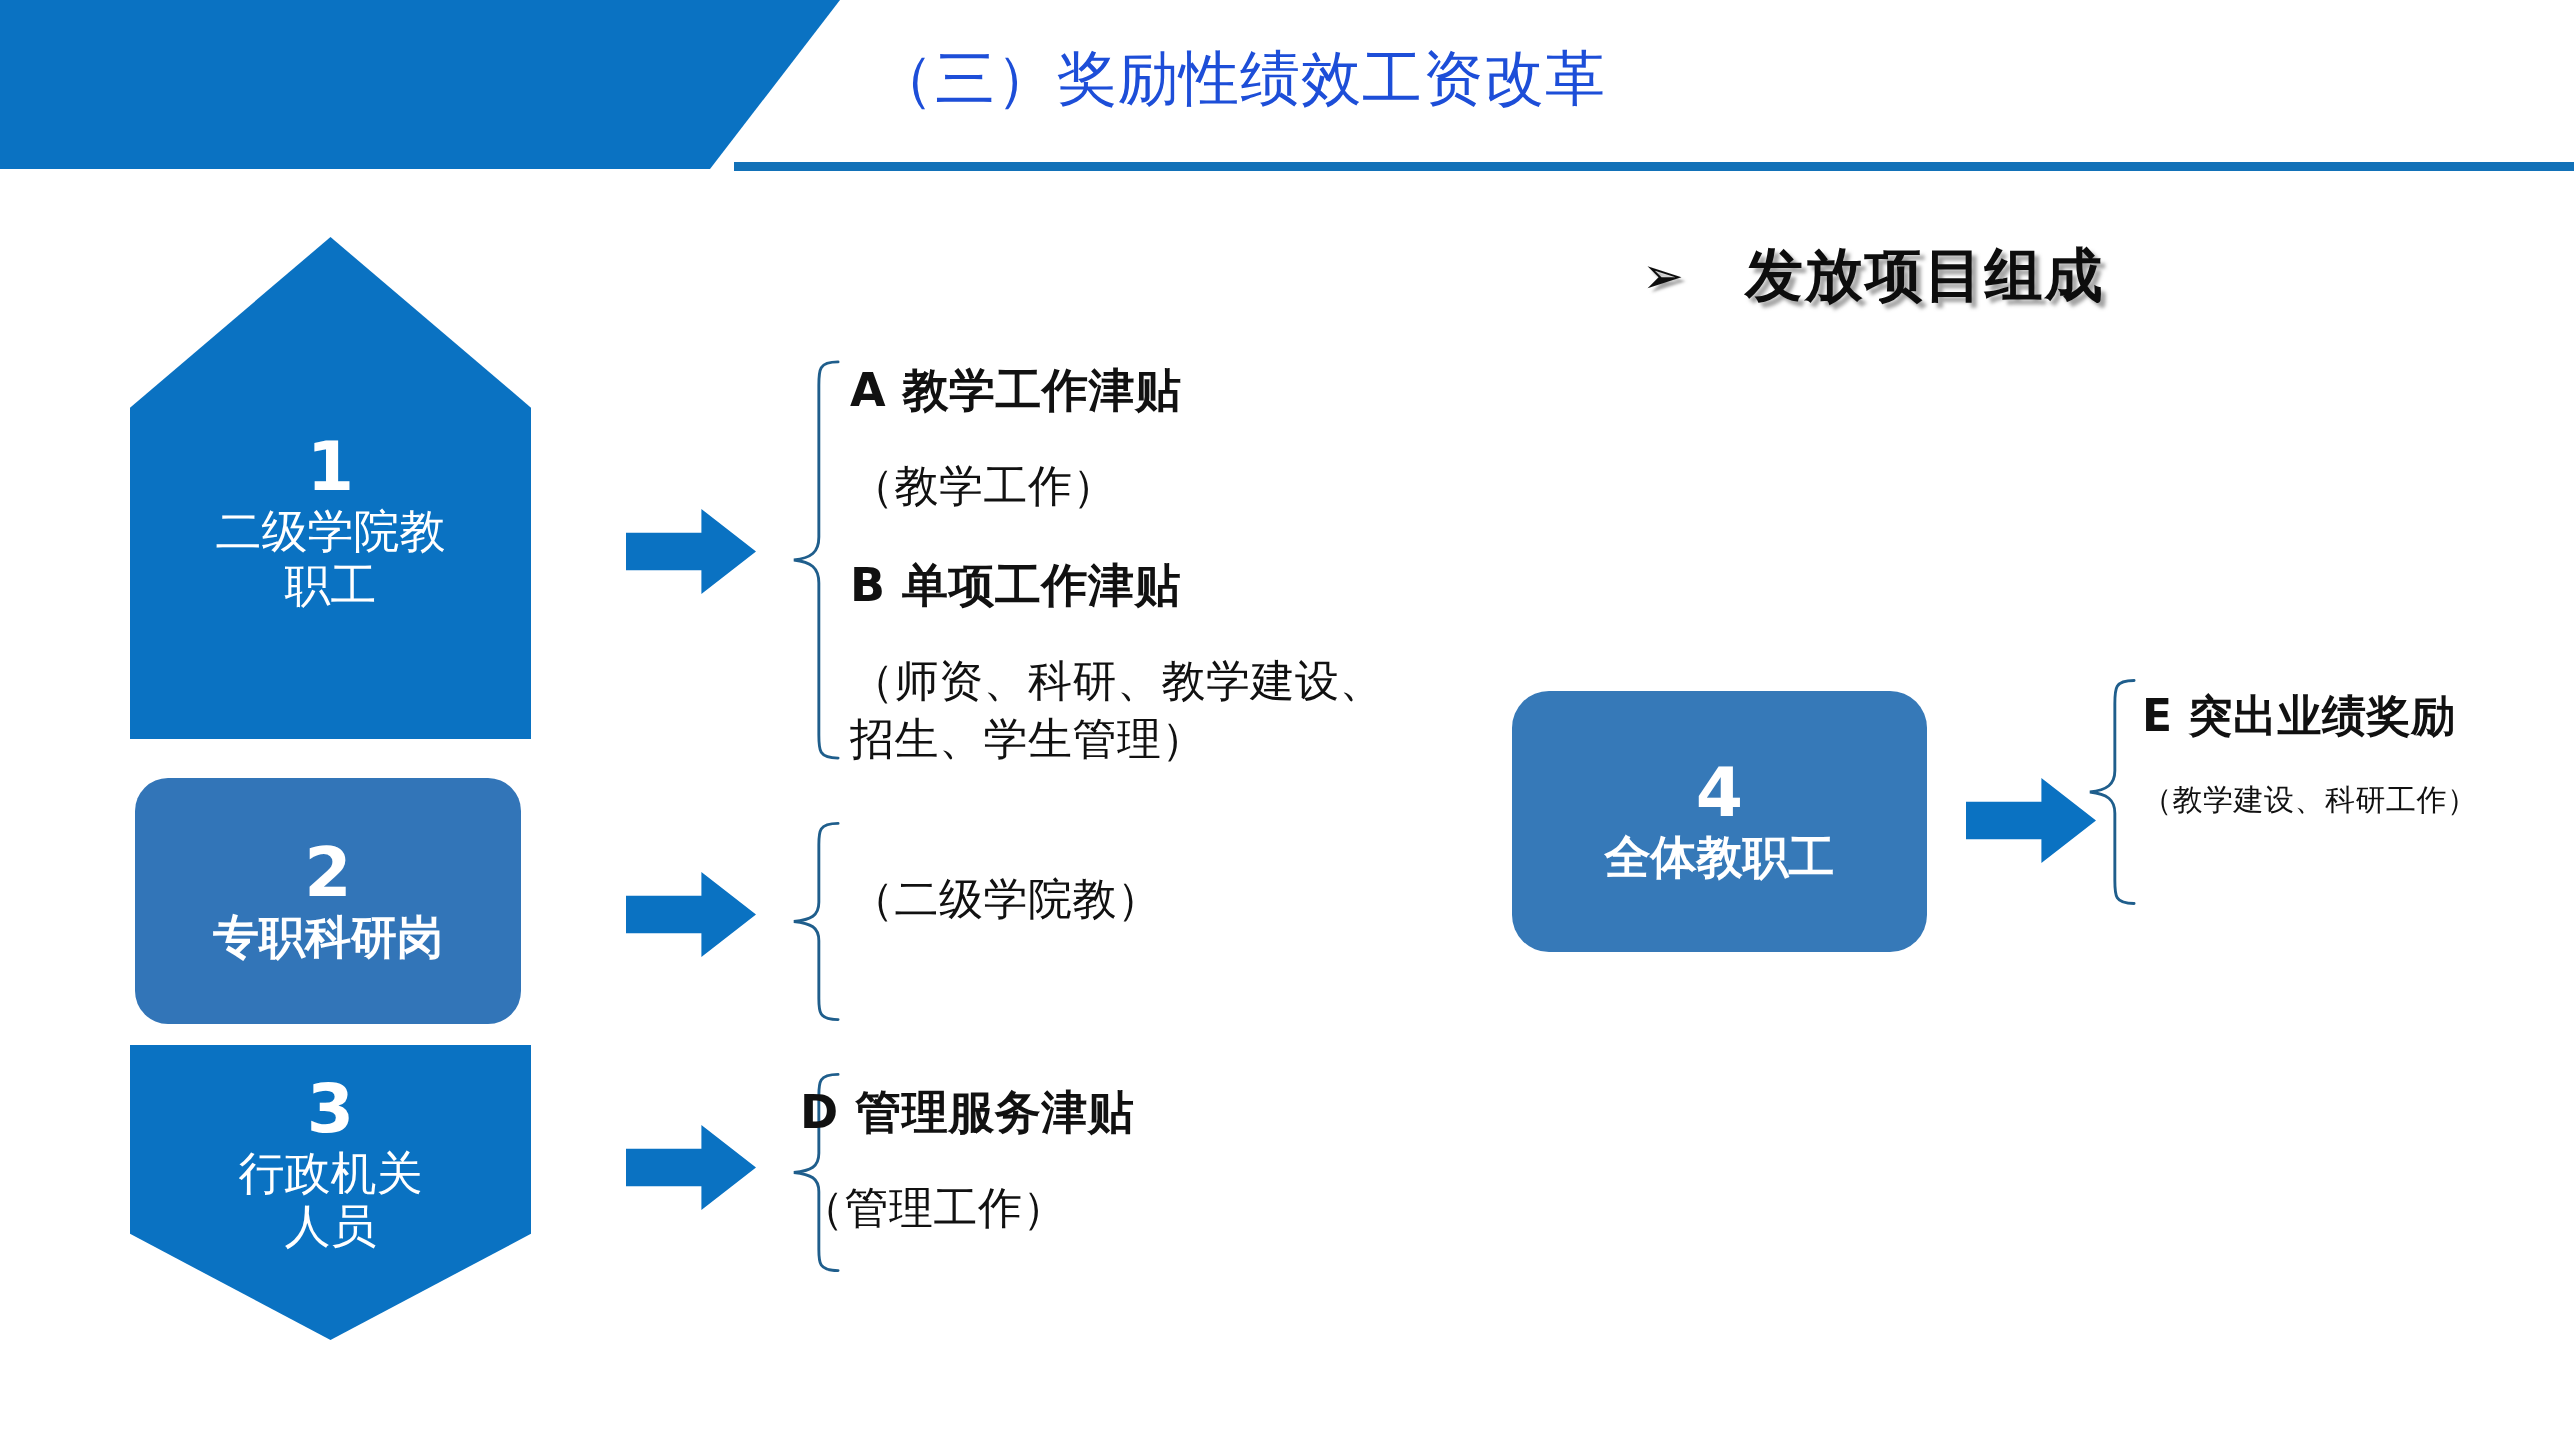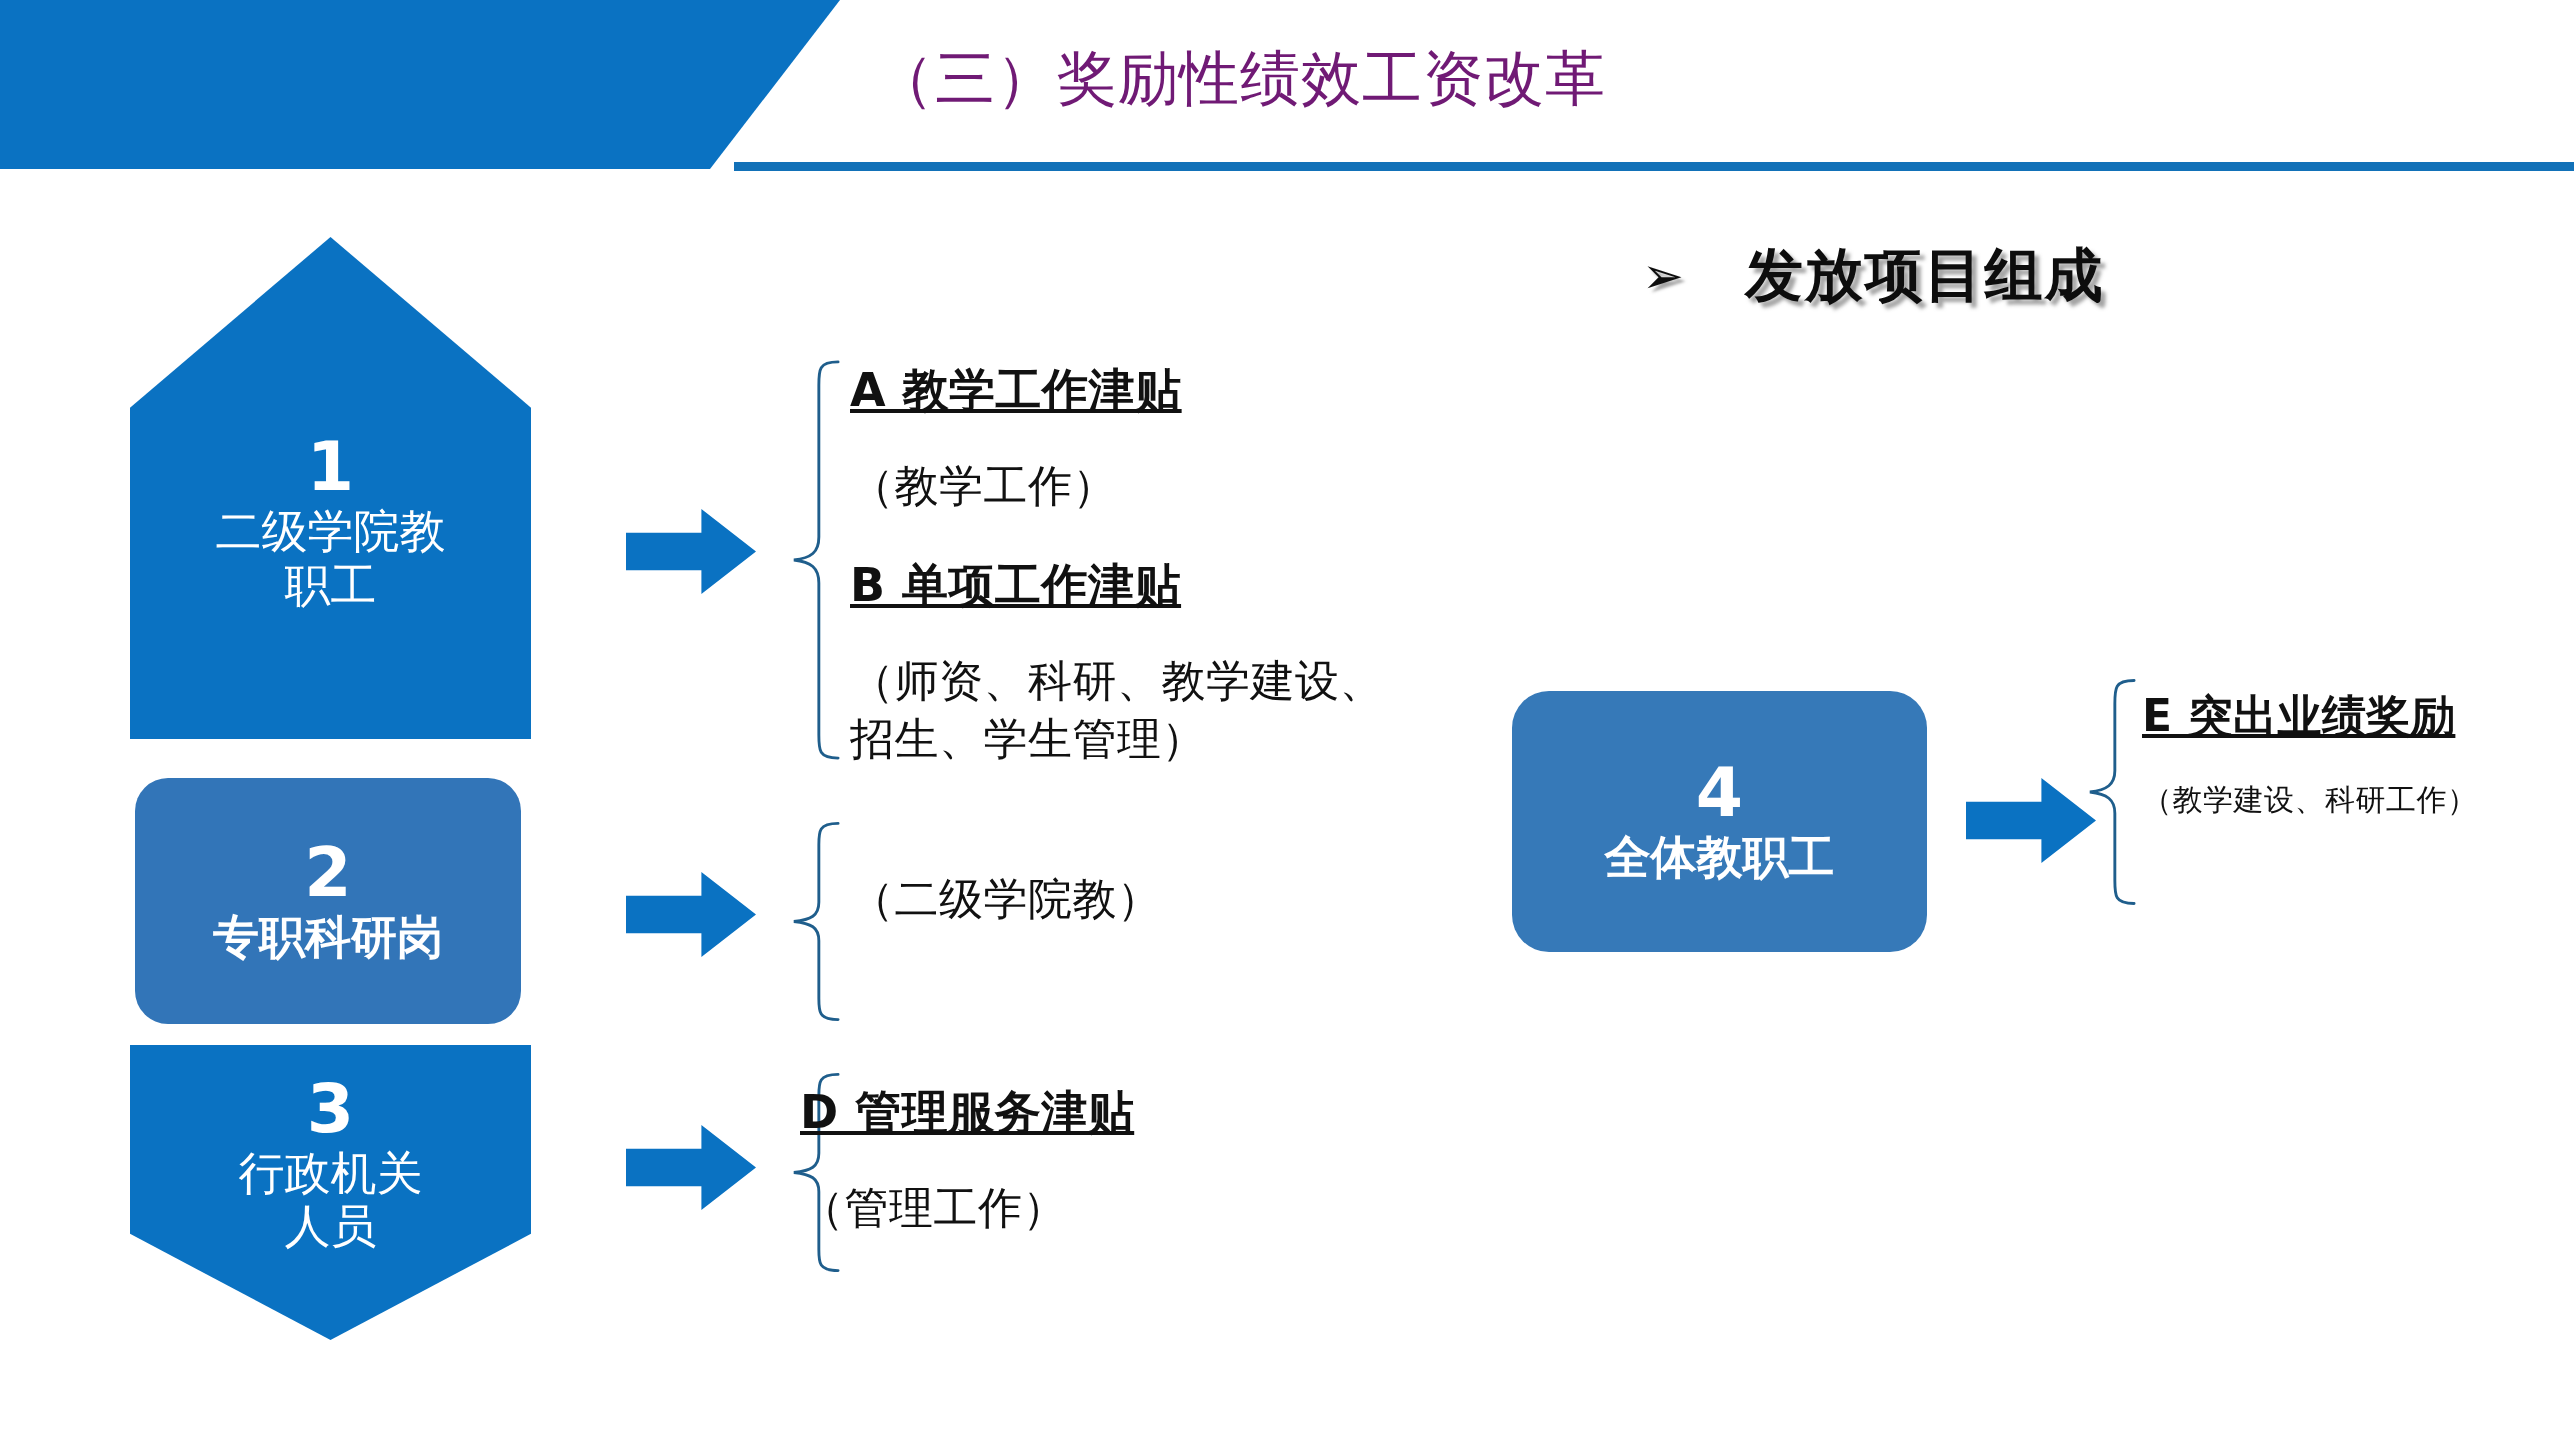--- a/index.html
+++ b/index.html
@@ -25,21 +25,21 @@
     font-size:64px;font-weight:700;color:#ffffff;
     letter-spacing:1.9px;white-space:nowrap;
     font-family:"DejaVu Sans","Liberation Sans",sans-serif;
   }
   .header-rule{
     position:absolute;left:734px;top:162px;width:1840px;height:8.7px;
     background:#1271b8;z-index:1;
   }
   .header-title{
     position:absolute;left:874px;top:39px;
-    font-size:60px;font-weight:400;color:#701a75;
+    font-size:60px;font-weight:400;color:#1d4ed8;
     white-space:nowrap;letter-spacing:1px;
     font-family:"DejaVu Sans","Liberation Sans",sans-serif;
   }
 
   
   .section-heading{
     position:absolute;left:1642px;top:237px;
     display:flex;align-items:center;gap:37px;
     white-space:nowrap;
   }
@@ -104,21 +104,20 @@
   .items{
     position:absolute;
     font-family:"DejaVu Sans","Liberation Sans",sans-serif;
     color:#111111;
   }
   .item{margin-bottom:25px;}
   .item:last-child{margin-bottom:0;}
   .item .ititle{
     font-size:46px;font-weight:700;line-height:1.26;white-space:nowrap;
     letter-spacing:0.5px;
-    text-decoration:underline;
   }
   .item .idesc{
     font-size:44px;font-weight:400;line-height:1.32;letter-spacing:0.5px;margin-top:37px;
   }
   .items-ab{left:850px;top:362px;width:580px;}
   .items-ab .item-b{margin-top:42px;}
   .items-ab .idesc{width:560px;}
   .items-c{left:850px;top:833px;width:502px;}
   .items-d{left:800px;top:1084px;width:502px;}
   .items-e{left:2142px;top:688px;width:415px;}

